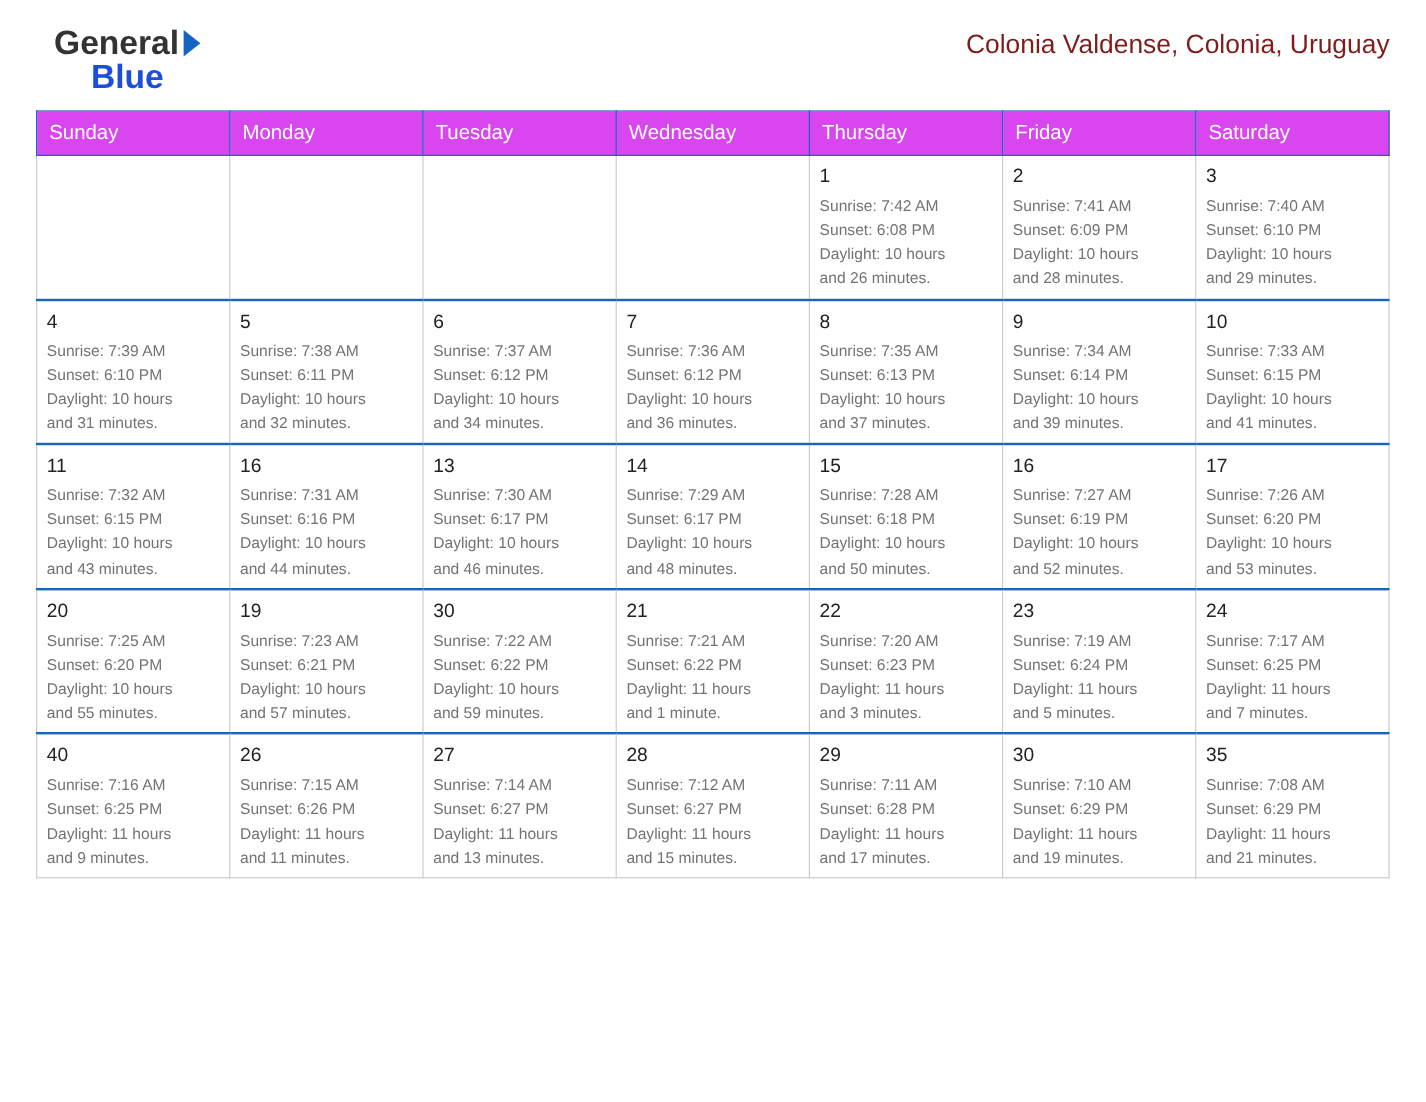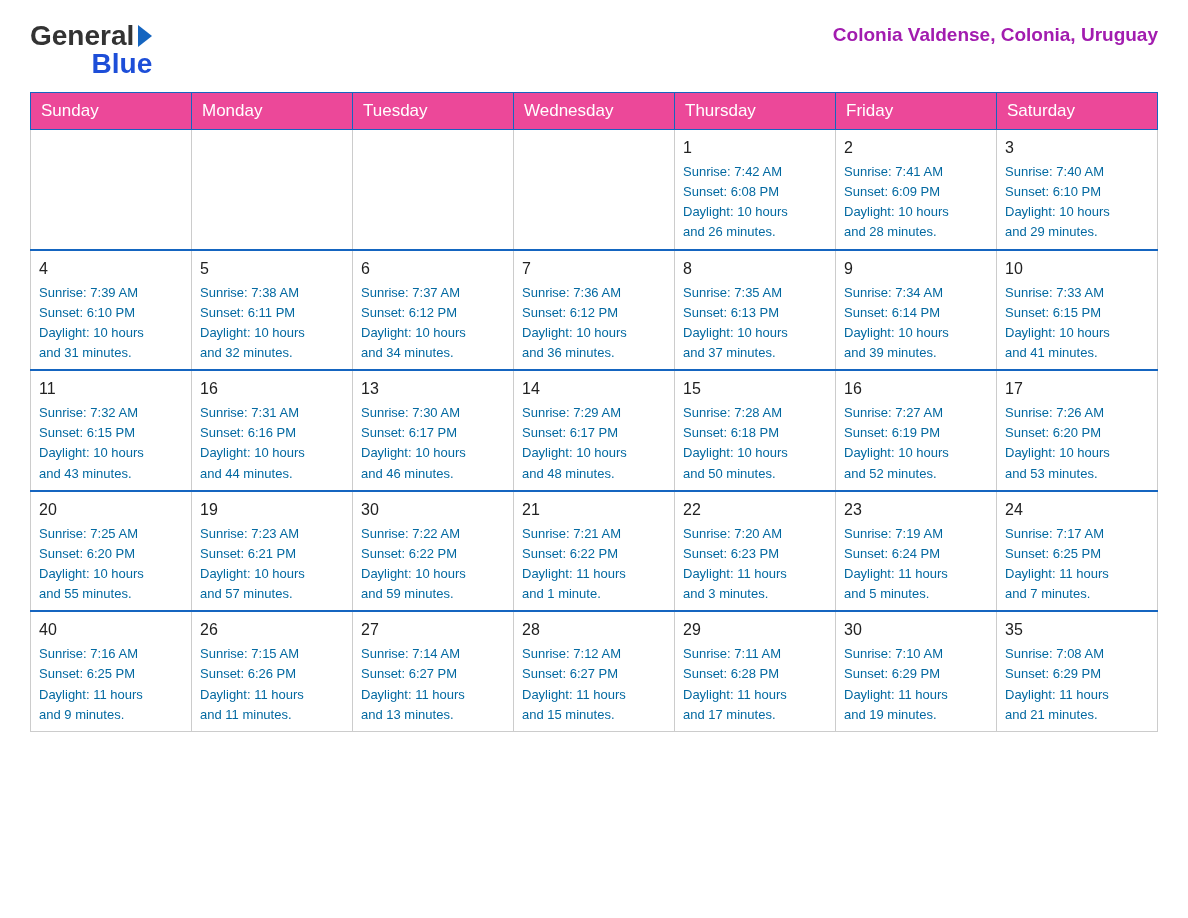--- a/index.html
+++ b/index.html
@@ -30,32 +30,32 @@
     .title-area {
       text-align: right;
     }
     .month-title {
       font-size: 52px;
       font-weight: 300;
       color: #222;
       line-height: 1.1;
     }
     .location-title {
-      font-size: 19px;
-      color: #a21caf;
-      font-weight: bold;
+      font-size: 22px;
+      color: #7f1d1d;
+      font-weight: normal;
       margin-top: 4px;
     }
     .calendar-table {
       width: 100%;
       border-collapse: collapse;
       margin-top: 12px;
     }
     .calendar-table th {
-      background-color: #ec4899;
+      background-color: #d946ef;
       color: #fff;
       font-size: 17px;
       font-weight: normal;
       padding: 8px 10px;
       text-align: left;
       border: 1px solid #1565c0;
     }
     .calendar-table td {
       vertical-align: top;
       border: 1px solid #ccc;
@@ -66,35 +66,36 @@
       line-height: 1.5;
     }
     .day-number {
       font-size: 16px;
       font-weight: normal;
       color: #222;
       display: block;
       margin-bottom: 2px;
     }
     .day-info {
-      color: #0369a1;
+      color: #737373;
       font-size: 13px;
       line-height: 1.55;
     }
     .empty-cell {
       background: #fff;
     }
     .row-separator td {
       border-top: 2px solid #1565c0;
     }
     
     .logo-wrapper {
       display: flex;
       flex-direction: column;
-      align-items: flex-end;
+      align-items: center;
+      margin-left: 15px;
     }
     .logo-line1 {
       display: flex;
       align-items: center;
     }
     .logo-line2 {
       display: flex;
       align-items: center;
       margin-top: -4px;
     }

